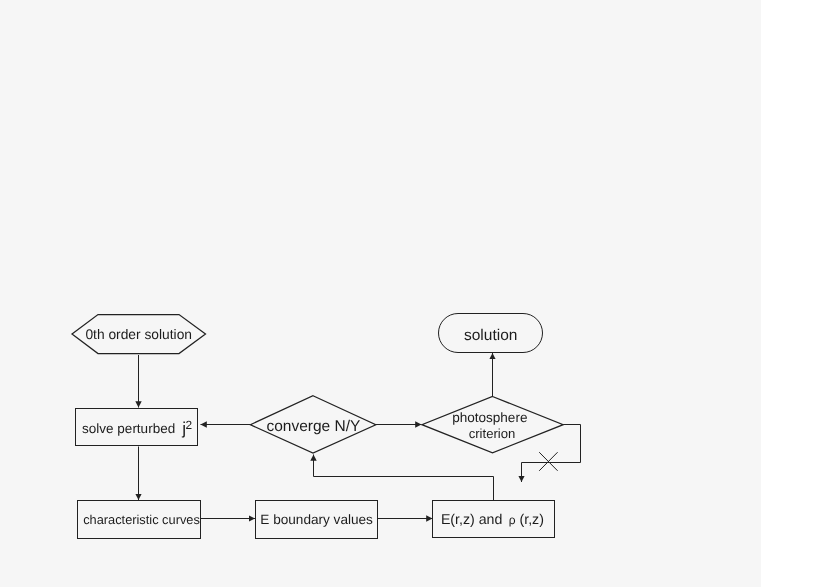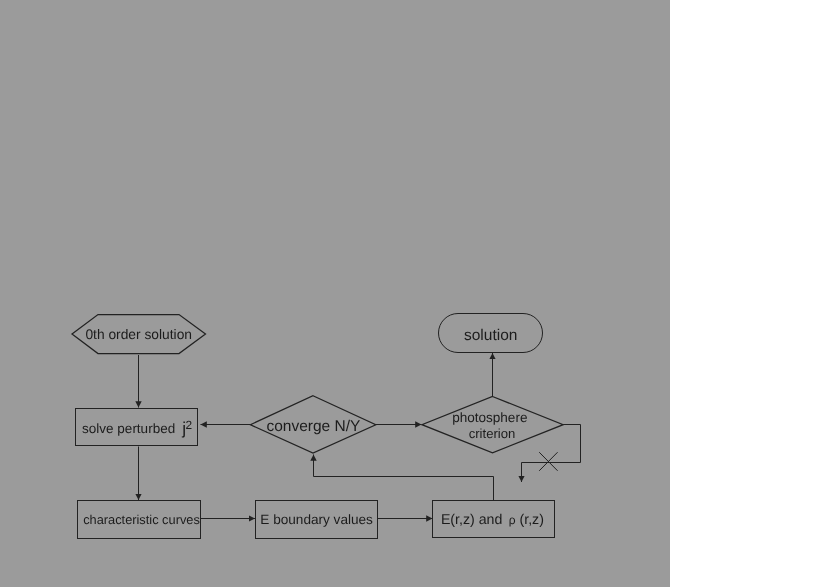--- a/index.html
+++ b/index.html
@@ -1,17 +1,17 @@
 <!DOCTYPE html>
 <html><head>
 <meta charset="utf-8">
 <style>
   html,body{margin:0;padding:0;background:#ffffff;}
   body{width:830px;height:587px;overflow:hidden;font-family:"Liberation Sans",sans-serif;-webkit-font-smoothing:antialiased;text-rendering:geometricPrecision;}
-  #stage{position:relative;width:670px;height:587px;background:#22c55e;filter:grayscale(1);}
+  #stage{position:relative;width:761px;height:587px;background:#fef9c3;filter:grayscale(1);}
   svg{position:absolute;left:0;top:0;display:block;}
   .lbl{font-family:"Liberation Sans",sans-serif;fill:#1c1c1c;}
   .t-start{font-size:13.8px;}
   .t-solve{font-size:13.5px;}
   .t-converge{font-size:15.5px;}
   .t-photo{font-size:13.55px;}
   .t-criterion{font-size:13.1px;}
   .t-solution{font-size:15.5px;}
   .t-curves{font-size:12.8px;}
   .t-boundary{font-size:13.6px;}

